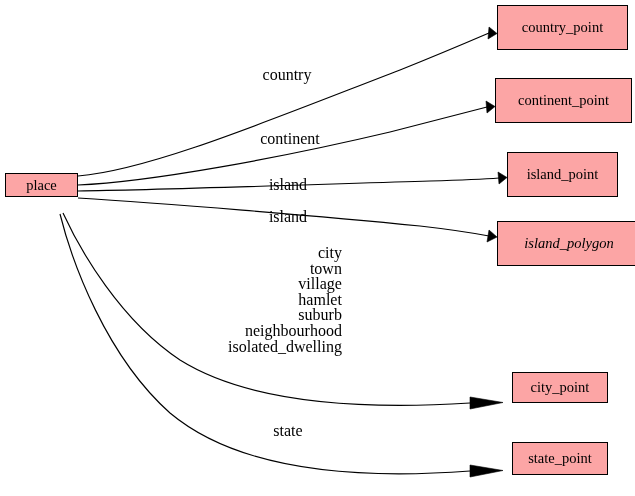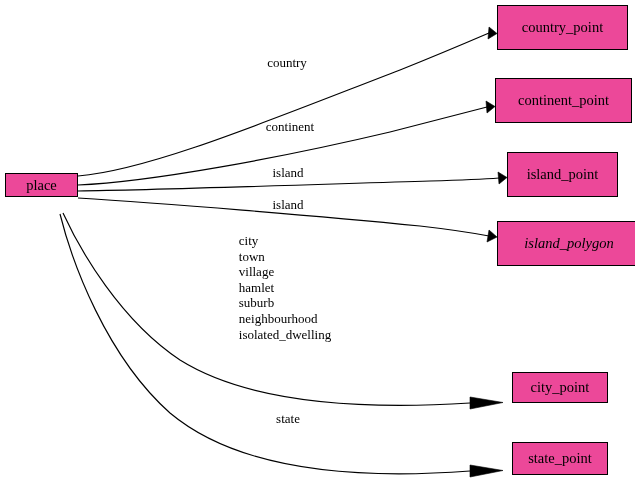--- a/index.html
+++ b/index.html
@@ -21,39 +21,40 @@
     position: absolute;
     left: 0;
     top: 0;
     width: 635px;
     height: 496px;
   }
   .node-box {
     position: absolute;
     box-sizing: border-box;
     border: 1.2px solid #000000;
-    background: #ec4899;
+    background: #fca5a5;
     display: flex;
     align-items: center;
     justify-content: center;
     font-family: "Liberation Serif", "DejaVu Serif", serif;
     font-size: 14.5px;
     color: #000000;
     line-height: 1;
     white-space: nowrap;
   }
   .edge-label {
     position: absolute;
     font-family: "Liberation Serif", "DejaVu Serif", serif;
-    font-size: 13px;
+    font-size: 16px;
     color: #000000;
     line-height: 15.6px;
-    text-align: left;
+    text-align: right;
     white-space: pre;
     transform: translateX(-50%);
+    margin-top: 12px;
   }
   .edge-path {
     fill: none;
     stroke: #000000;
     stroke-width: 1.15;
   }
   .arrow-head {
     fill: #000000;
     stroke: #000000;
     stroke-width: 0.6;

